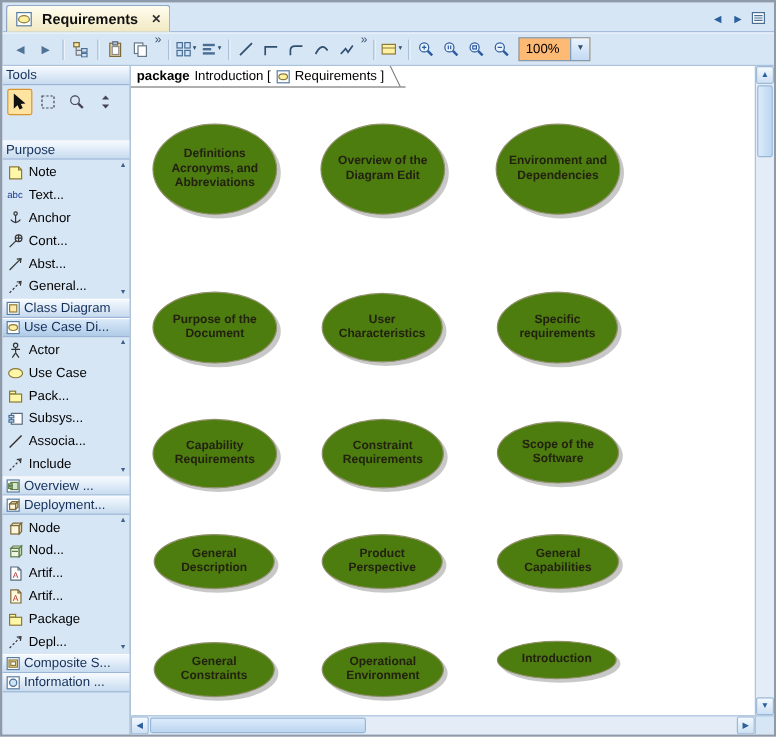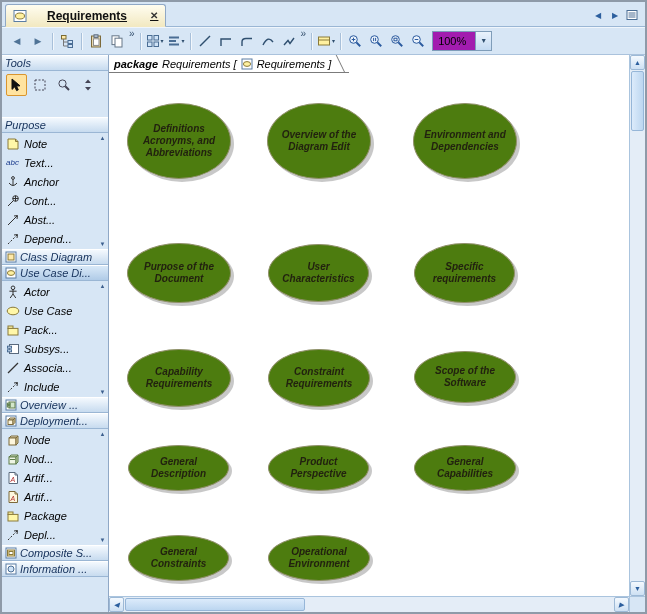--- a/index.html
+++ b/index.html
@@ -2,47 +2,47 @@
 <html><head>
 <meta charset="utf-8">
 <style>
   html,body{margin:0;padding:0;background:#e9e9e9;font-family:"Liberation Sans",sans-serif;}
   .window{width:647px;height:614px;box-sizing:border-box;border:2px solid #8e9aa8;background:#d7e6f5;
           display:flex;flex-direction:column;position:relative;overflow:hidden;}
 
   
   .tabbar{height:25px;flex:none;display:flex;align-items:flex-end;padding:2px 4px 0 3px;box-sizing:border-box;
           border-bottom:1px solid #9ab6d4;}
-  .doctab{display:flex;align-items:center;gap:20px;height:21px;padding:0 7px;margin-bottom:-1px;
+  .doctab{display:flex;align-items:center;gap:8px;height:21px;padding:0 7px;margin-bottom:-1px;
           background:linear-gradient(#fffdf0,#f2e9c2);border:1px solid #8fa8c6;border-bottom:1px solid #f2e9c2;
-          border-radius:3px 3px 0 0;font-size:12px;font-weight:bold;color:#101010;text-decoration:underline;}
+          border-radius:3px 3px 0 0;font-size:12px;font-weight:bold;color:#101010;}
   .tab-close{font-size:10px;font-weight:bold;color:#333;margin-left:3px;cursor:default;}
   .tabbar-fill{flex:1;}
   .tabnav{display:flex;gap:3px;align-items:center;margin:0 2px 4px 0;}
   .nbtn{width:14px;height:14px;display:flex;align-items:center;justify-content:center;
         font-size:8px;color:#2c5f9e;}
   .wlist{width:14px;height:14px;display:flex;align-items:center;justify-content:center;}
 
   
   .toolbar{height:26px;flex:none;display:flex;align-items:center;padding:0 5px;gap:1px;
            border-top:1px solid #f0f6fc;border-bottom:1px solid #aac2dc;}
   .tbtn{min-width:20px;height:20px;display:flex;align-items:center;justify-content:center;gap:1px;border-radius:2px;}
   .tsep{width:1px;height:17px;background:#a8c0da;box-shadow:1px 0 0 #f2f7fc;margin:0 3px;flex:none;}
   .dd{font-size:6px;color:#2f4f6f;line-height:6px;}
   .chev{font-size:10px;color:#35506e;padding:0 1px;align-self:flex-start;line-height:12px;}
   .arrow-glyph{font-size:9px;color:#4f7396;}
   .svgi{width:14px;height:14px;flex:none;display:block;}
   .svgi12{width:12px;height:12px;flex:none;display:block;}
-  .combo{display:flex;align-items:center;height:18px;border:1px solid #7f9db9;background:#a21caf;margin-left:3px;}
+  .combo{display:flex;align-items:center;height:18px;border:1px solid #7f9db9;background:#fdba74;margin-left:3px;}
   .combo .val{padding:0 5px;font-size:11px;color:#000;min-width:32px;}
   .combo .cbtn{width:15px;height:100%;background:linear-gradient(#eaf3fc,#c3daf2);border-left:1px solid #7f9db9;
                display:flex;align-items:center;justify-content:center;}
 
   
-  .main{flex:1;display:flex;min-height:0;font-style:italic;}
+  .main{flex:1;display:flex;min-height:0;}
   .sidebar{width:106px;flex:none;background:#d7e6f5;border-right:1px solid #8fa8c6;
            display:flex;flex-direction:column;overflow:hidden;font-size:11px;}
   .shdr{height:16px;flex:none;display:flex;align-items:center;gap:3px;padding:0 3px;box-sizing:border-box;
         background:linear-gradient(#f4f9fe,#c7dbef);border-top:1px solid #ffffff;border-bottom:1px solid #9ab6d4;
         color:#14305a;white-space:nowrap;overflow:hidden;}
   .shdr.active{background:linear-gradient(#d9e9f8,#b0cbe7);}
   .toolsrow{height:46px;flex:none;display:flex;gap:3px;padding:3px 10px 0 4px;box-sizing:border-box;align-items:flex-start;}
   .toolbtn{width:20px;height:20px;display:flex;align-items:center;justify-content:center;border:1px solid transparent;border-radius:2px;}
   .toolbtn.sel{background:#ffe3a0;border-color:#d9952f;}
   .slist{position:relative;flex:none;padding:1px 10px 1px 2px;}
@@ -305,21 +305,21 @@
             <line x1="2" y1="12" x2="11" y2="3" stroke="#333"></line>
             <path d="M8 3 L11.5 2.5 L11 6" fill="none" stroke="#333"></path>
           </svg>
           <span>Abst...</span>
         </div>
         <div class="sitem">
           <svg class="svgi" viewBox="0 0 14 14">
             <line x1="2" y1="12" x2="11" y2="3" stroke="#333" stroke-dasharray="2 1.6"></line>
             <path d="M8 3 L11.5 2.5 L11 6" fill="none" stroke="#333"></path>
           </svg>
-          <span>Depend...</span>
+          <span>General...</span>
         </div>
         <div class="mini">
           <span>▲</span>
           <span>▼</span>
         </div>
       </div>
 
       <div class="shdr">
         <svg class="svgi12" viewBox="0 0 12 12">
           <rect x="1" y="1" width="10" height="10" fill="#fff" stroke="#5a7da3"></rect>
@@ -475,21 +475,21 @@
         </svg>
         <span>Information ...</span>
       </div>
 
     </div>
 
     <div class="canvas">
 
       <div class="frame-tab">
         <span class="frame-kw">package</span>
-        <span>Requirements [</span>
+        <span>Introduction [</span>
         <svg class="svgi12" viewBox="0 0 12 12">
           <rect x="1" y="1" width="10" height="10" fill="#fff" stroke="#5a7da3"></rect>
           <ellipse cx="6" cy="6" rx="3.6" ry="2.4" fill="#fff1a0" stroke="#8a7a3a"></ellipse>
         </svg>
         <span>Requirements ]</span>
       </div>
 
       <div class="uc" style="left:18px;top:48px;width:104px;height:76px">
           <span>Definitions Acronyms, and Abbreviations</span>
         </div>
@@ -528,20 +528,23 @@
         </div>
       <div class="uc" style="left:305px;top:390px;width:102px;height:46px">
           <span>General Capabilities</span>
         </div>
 
       <div class="uc" style="left:19px;top:480px;width:101px;height:46px">
           <span>General Constraints</span>
         </div>
       <div class="uc" style="left:159px;top:480px;width:102px;height:46px">
           <span>Operational Environment</span>
+        </div>
+      <div class="uc" style="left:305px;top:479px;width:100px;height:32px">
+          <span>Introduction</span>
         </div>
 
       <div class="vscroll">
         <div class="sbtn">▲</div>
         <div class="vthumb"></div>
         <div class="sfill"></div>
         <div class="sbtn">▼</div>
       </div>
 
       <div class="hscroll">

